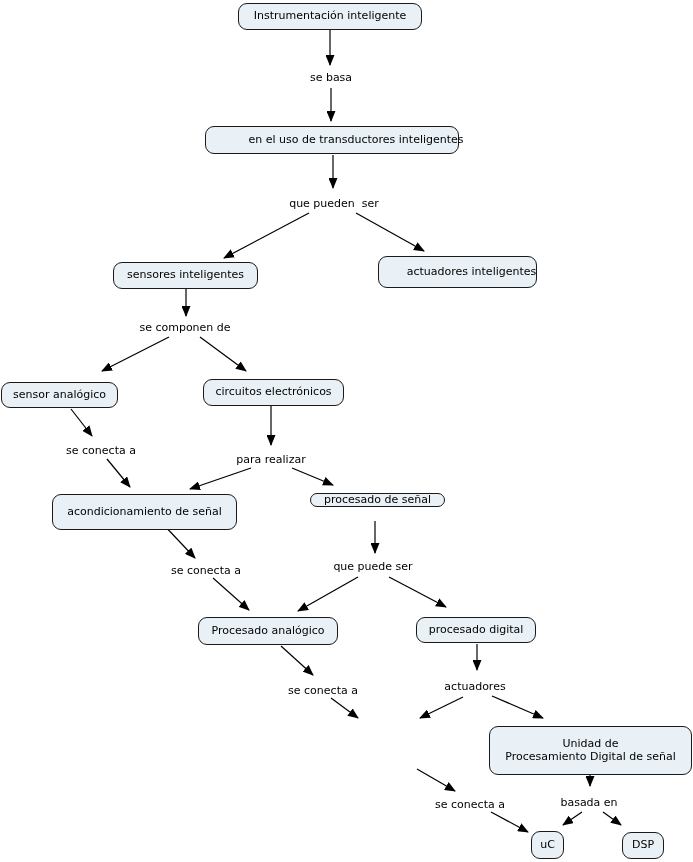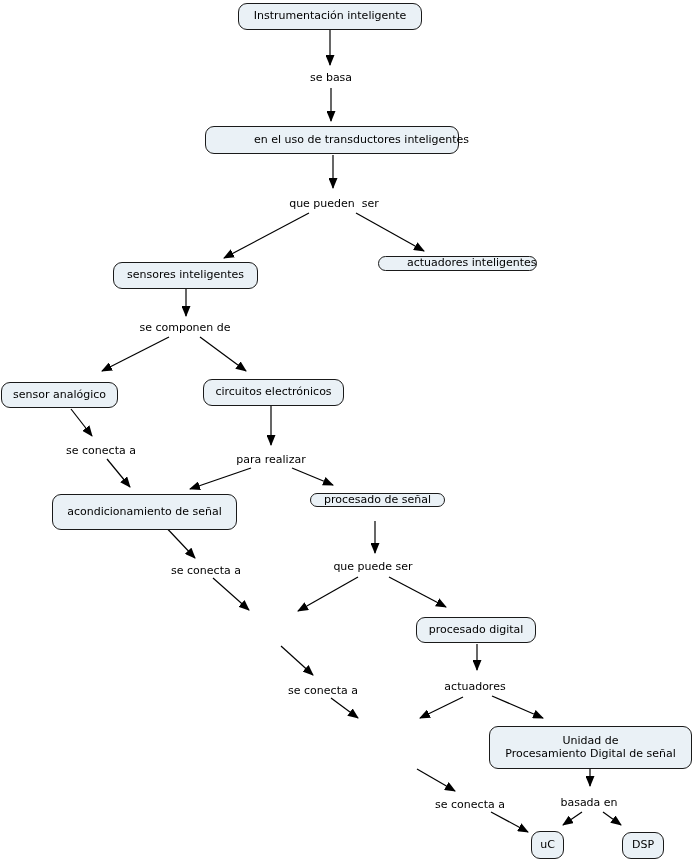--- a/index.html
+++ b/index.html
@@ -25,20 +25,21 @@
     fill: none;
   }
   .node {
     position: absolute;
     box-sizing: border-box;
     background: var(--node-fill, #eaf1f6);
     border: 1.5px solid var(--node-border, #1a1a1a);
     border-radius: 9px;
     display: flex;
     flex-direction: column;
+    align-items: center;
     justify-content: center;
     font-size: 11px;
     line-height: 1.18;
     text-align: center;
     white-space: pre;
     cursor: default;
   }
   .link-label {
     position: absolute;
     transform: translate(-50%, -50%);
@@ -93,47 +94,50 @@
   </div>
 
   <div class="node" style="left:205px; top:126px; width:254px; height:28px;padding-left:48px;">
     <span>en el uso de transductores inteligentes</span>
   </div>
 
   <div class="node" style="left:113px; top:262px; width:145px; height:27px;">
     <span>sensores inteligentes</span>
   </div>
 
-  <div class="node" style="left:378px; top:256px; width:159px; height:15px;padding-left:28px;">
+  <div class="node" style="left:378px; top:256px; width:159px; height:32px;padding-left:28px;">
     <span>actuadores inteligentes</span>
   </div>
 
   <div class="node" style="left:1px; top:382px; width:117px; height:26px;">
     <span>sensor analógico</span>
   </div>
 
   <div class="node" style="left:203px; top:379px; width:141px; height:27px;">
     <span>circuitos electrónicos</span>
   </div>
 
   <div class="node" style="left:52px; top:494px; width:185px; height:36px;">
     <span>acondicionamiento de señal</span>
   </div>
 
   <div class="node" style="left:310px; top:493px; width:135px; height:14px;">
     <span>procesado de señal</span>
   </div>
 
+  <div class="node" style="left:198px; top:617px; width:140px; height:28px;">
+    <span>Procesado analógico</span>
+  </div>
 
   <div class="node" style="left:416px; top:617px; width:120px; height:26px;">
     <span>procesado digital</span>
   </div>
 
 
-  <div class="node" style="left:489px; top:726px; width:203px; height:43px;">
+  <div class="node" style="left:489px; top:726px; width:203px; height:49px;">
     <span>Unidad de</span>
     <span>Procesamiento Digital de señal</span>
   </div>
 
   <div class="node" style="left:531px; top:831px; width:33px; height:28px;">
     <span>uC</span>
   </div>
 
   <div class="node" style="left:622px; top:832px; width:42px; height:27px;">
     <span>DSP</span>

